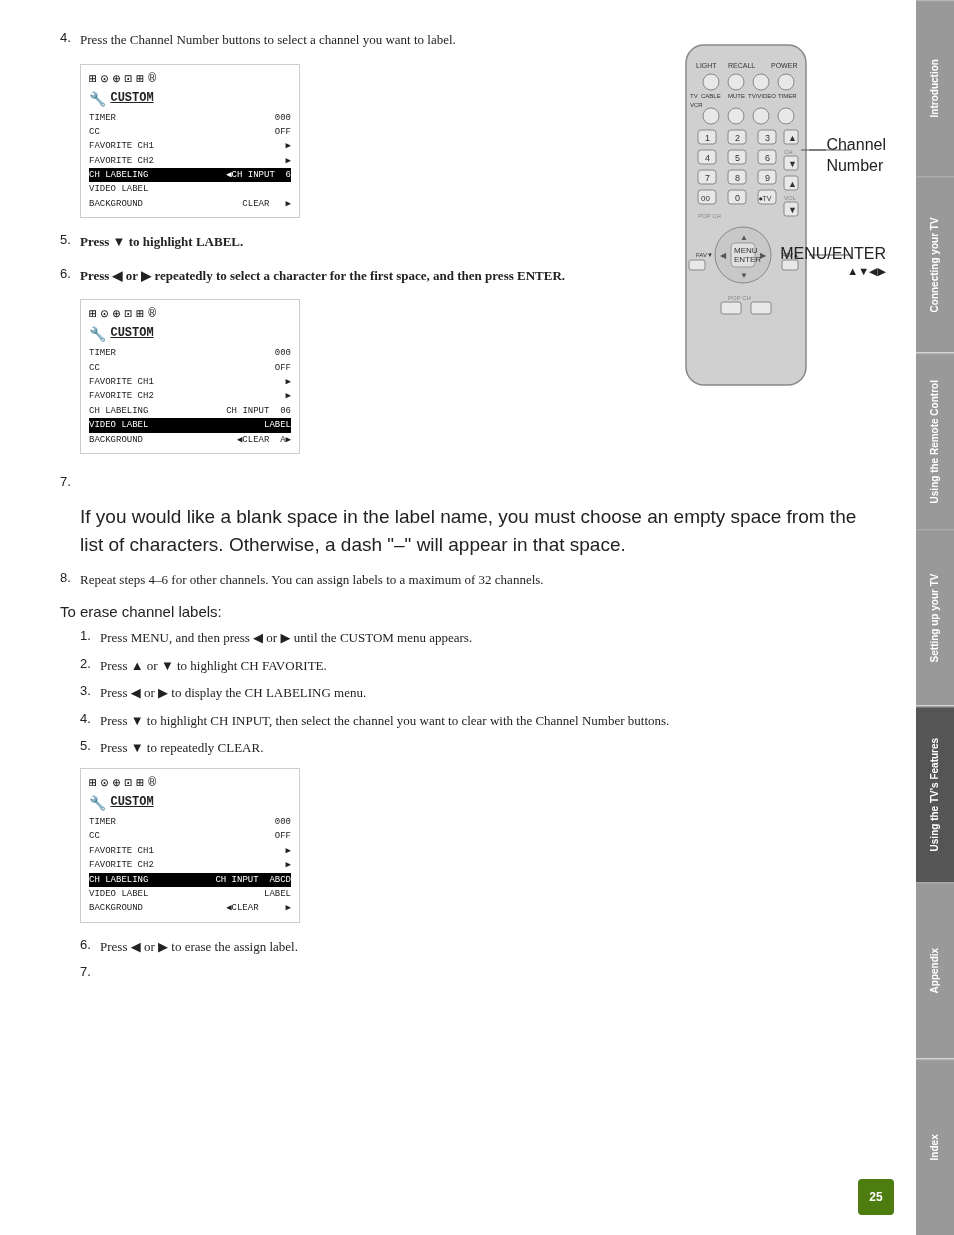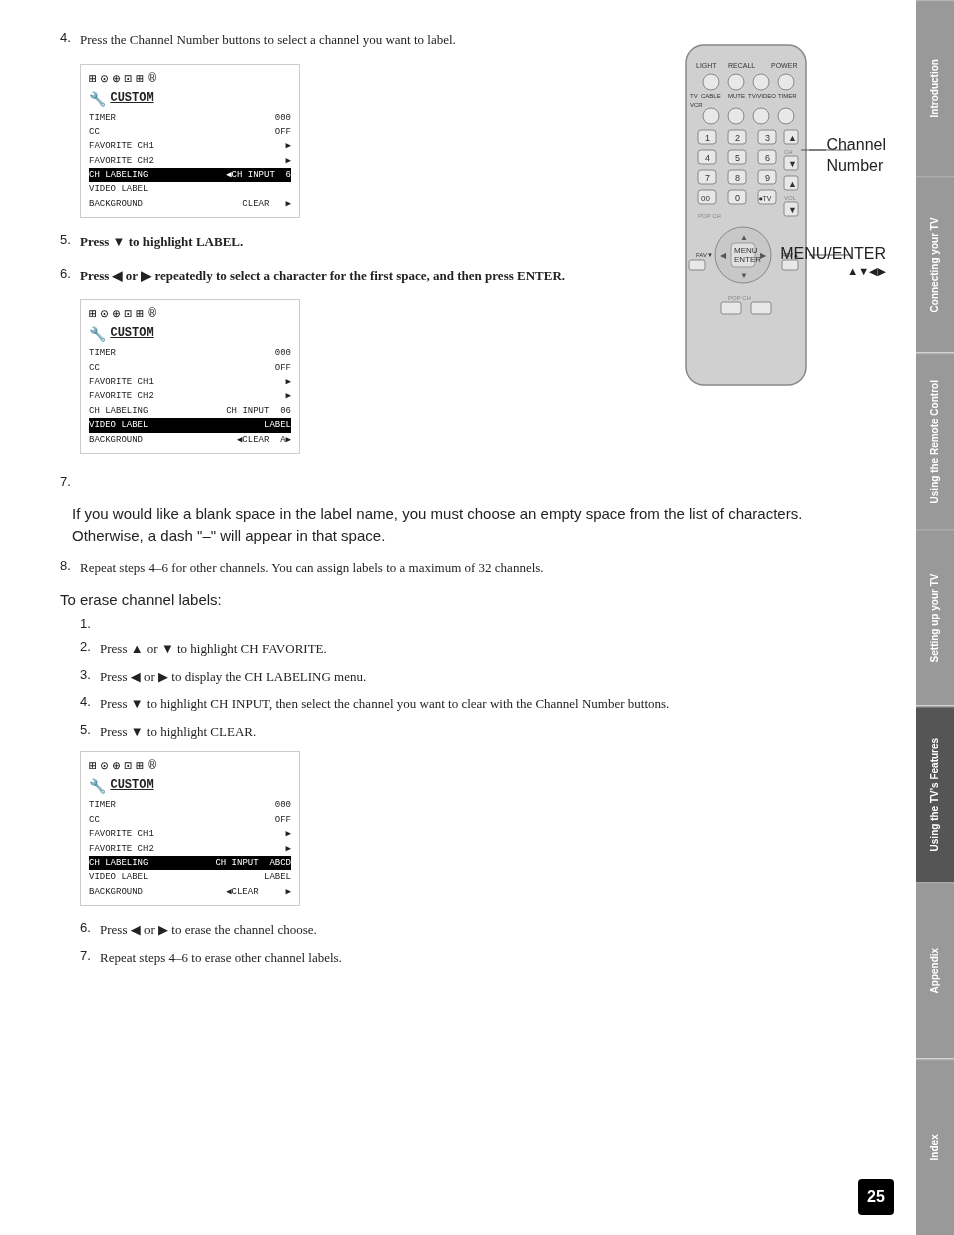--- a/index.html
+++ b/index.html
@@ -119,23 +119,23 @@
     .section-title {
       font-size: 15px;
       margin: 10px 0 8px 0;
     }
 
     
     .page-number {
       position: absolute;
       bottom: 20px;
       right: 60px;
-      font-size: 16px;
+      font-size: 12px;
       font-weight: bold;
-      background: #000000;
+      background: #4d7c0f;
       color: #fff;
       width: 36px;
       height: 36px;
       display: flex;
       align-items: center;
       justify-content: center;
       border-radius: 4px;
     }
 
     
@@ -163,23 +163,23 @@
     }
     .erase-step {
       display: flex;
       margin-bottom: 8px;
     }
     .erase-step-num {
       min-width: 20px;
     }
 
     .indent-text {
-      margin-left: 12px;
+      margin-left: 20px;
       margin-bottom: 10px;
-      font-size: 15px;
+      font-size: 19px;
       line-height: 1.5;
     }
   </style>
 </head>
 <body>
 
 <div class="main-content">
 
   <div class="two-col">
 
@@ -415,38 +415,39 @@
     <span class="step-text">Repeat steps 4–6 for other channels. You can assign labels to a maximum of 32 channels.</span>
   </div>
 
   <div class="section-title">
     <span>To erase channel labels:</span>
   </div>
 
   <div class="erase-steps">
     <div class="erase-step">
       <span class="erase-step-num">1.</span>
+      <span class="step-text">Press MENU, and then press ◀ or ▶ until the CUSTOM menu appears.</span>
     </div>
     <div class="erase-step">
       <span class="erase-step-num">2.</span>
       <span class="step-text">
         Press ▲ or ▼ to highlight CH FAVORITE.
       </span>
     </div>
     <div class="erase-step">
       <span class="erase-step-num">3.</span>
       <span class="step-text">Press ◀ or ▶ to display the CH LABELING menu.</span>
     </div>
     <div class="erase-step">
       <span class="erase-step-num">4.</span>
       <span class="step-text">Press ▼ to highlight CH INPUT, then select the channel you want to clear with the Channel Number buttons.</span>
     </div>
     <div class="erase-step">
       <span class="erase-step-num">5.</span>
-      <span class="step-text">Press ▼ to highlight CLEAR.</span>
+      <span class="step-text">Press ▼ to repeatedly CLEAR.</span>
     </div>
   </div>
 
   <div class="menu-box" style="margin-left:20px;">
     <div class="menu-box-icons">
       <span>⊞</span>
         <span>⊙</span>
         <span>⊕</span>
         <span>⊡</span>
         <span>⊞</span>
@@ -482,25 +483,24 @@
       </div>
     <div class="menu-box-row">
         <span>BACKGROUND</span>
         <span>◀CLEAR &nbsp;&nbsp;&nbsp;&nbsp;▶</span>
       </div>
   </div>
 
   <div class="erase-steps">
     <div class="erase-step">
       <span class="erase-step-num">6.</span>
-      <span class="step-text">Press ◀ or ▶ to erase the channel choose.</span>
+      <span class="step-text">Press ◀ or ▶ to erase the assign label.</span>
     </div>
     <div class="erase-step">
       <span class="erase-step-num">7.</span>
-      <span class="step-text">Repeat steps 4–6 to erase other channel labels.</span>
     </div>
   </div>
 
 </div>
 
 <div class="sidebar">
   <div class="sidebar-tab">
     <span>Introduction</span>
   </div>
   <div class="sidebar-tab">

